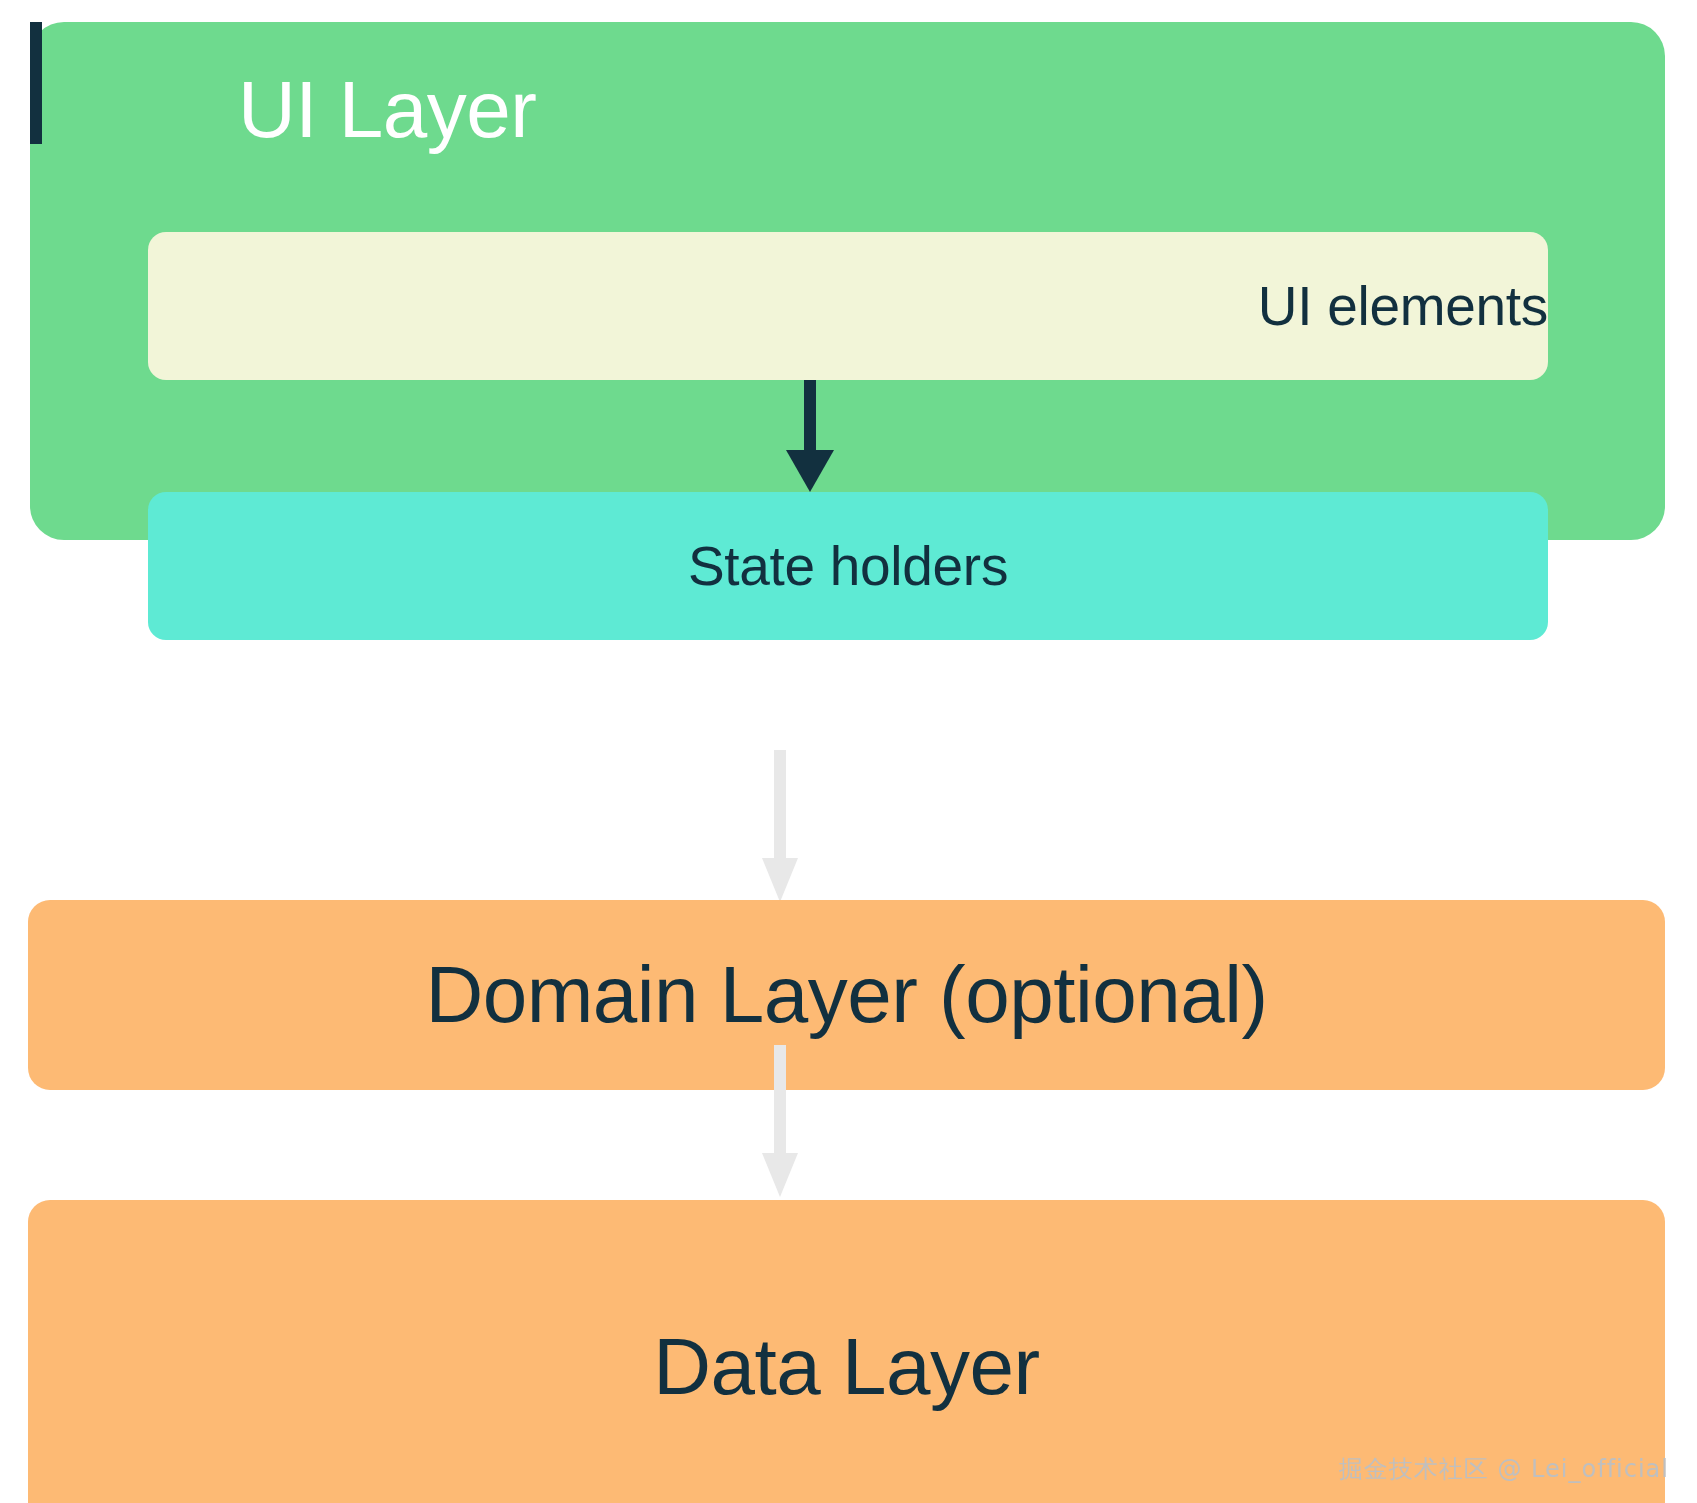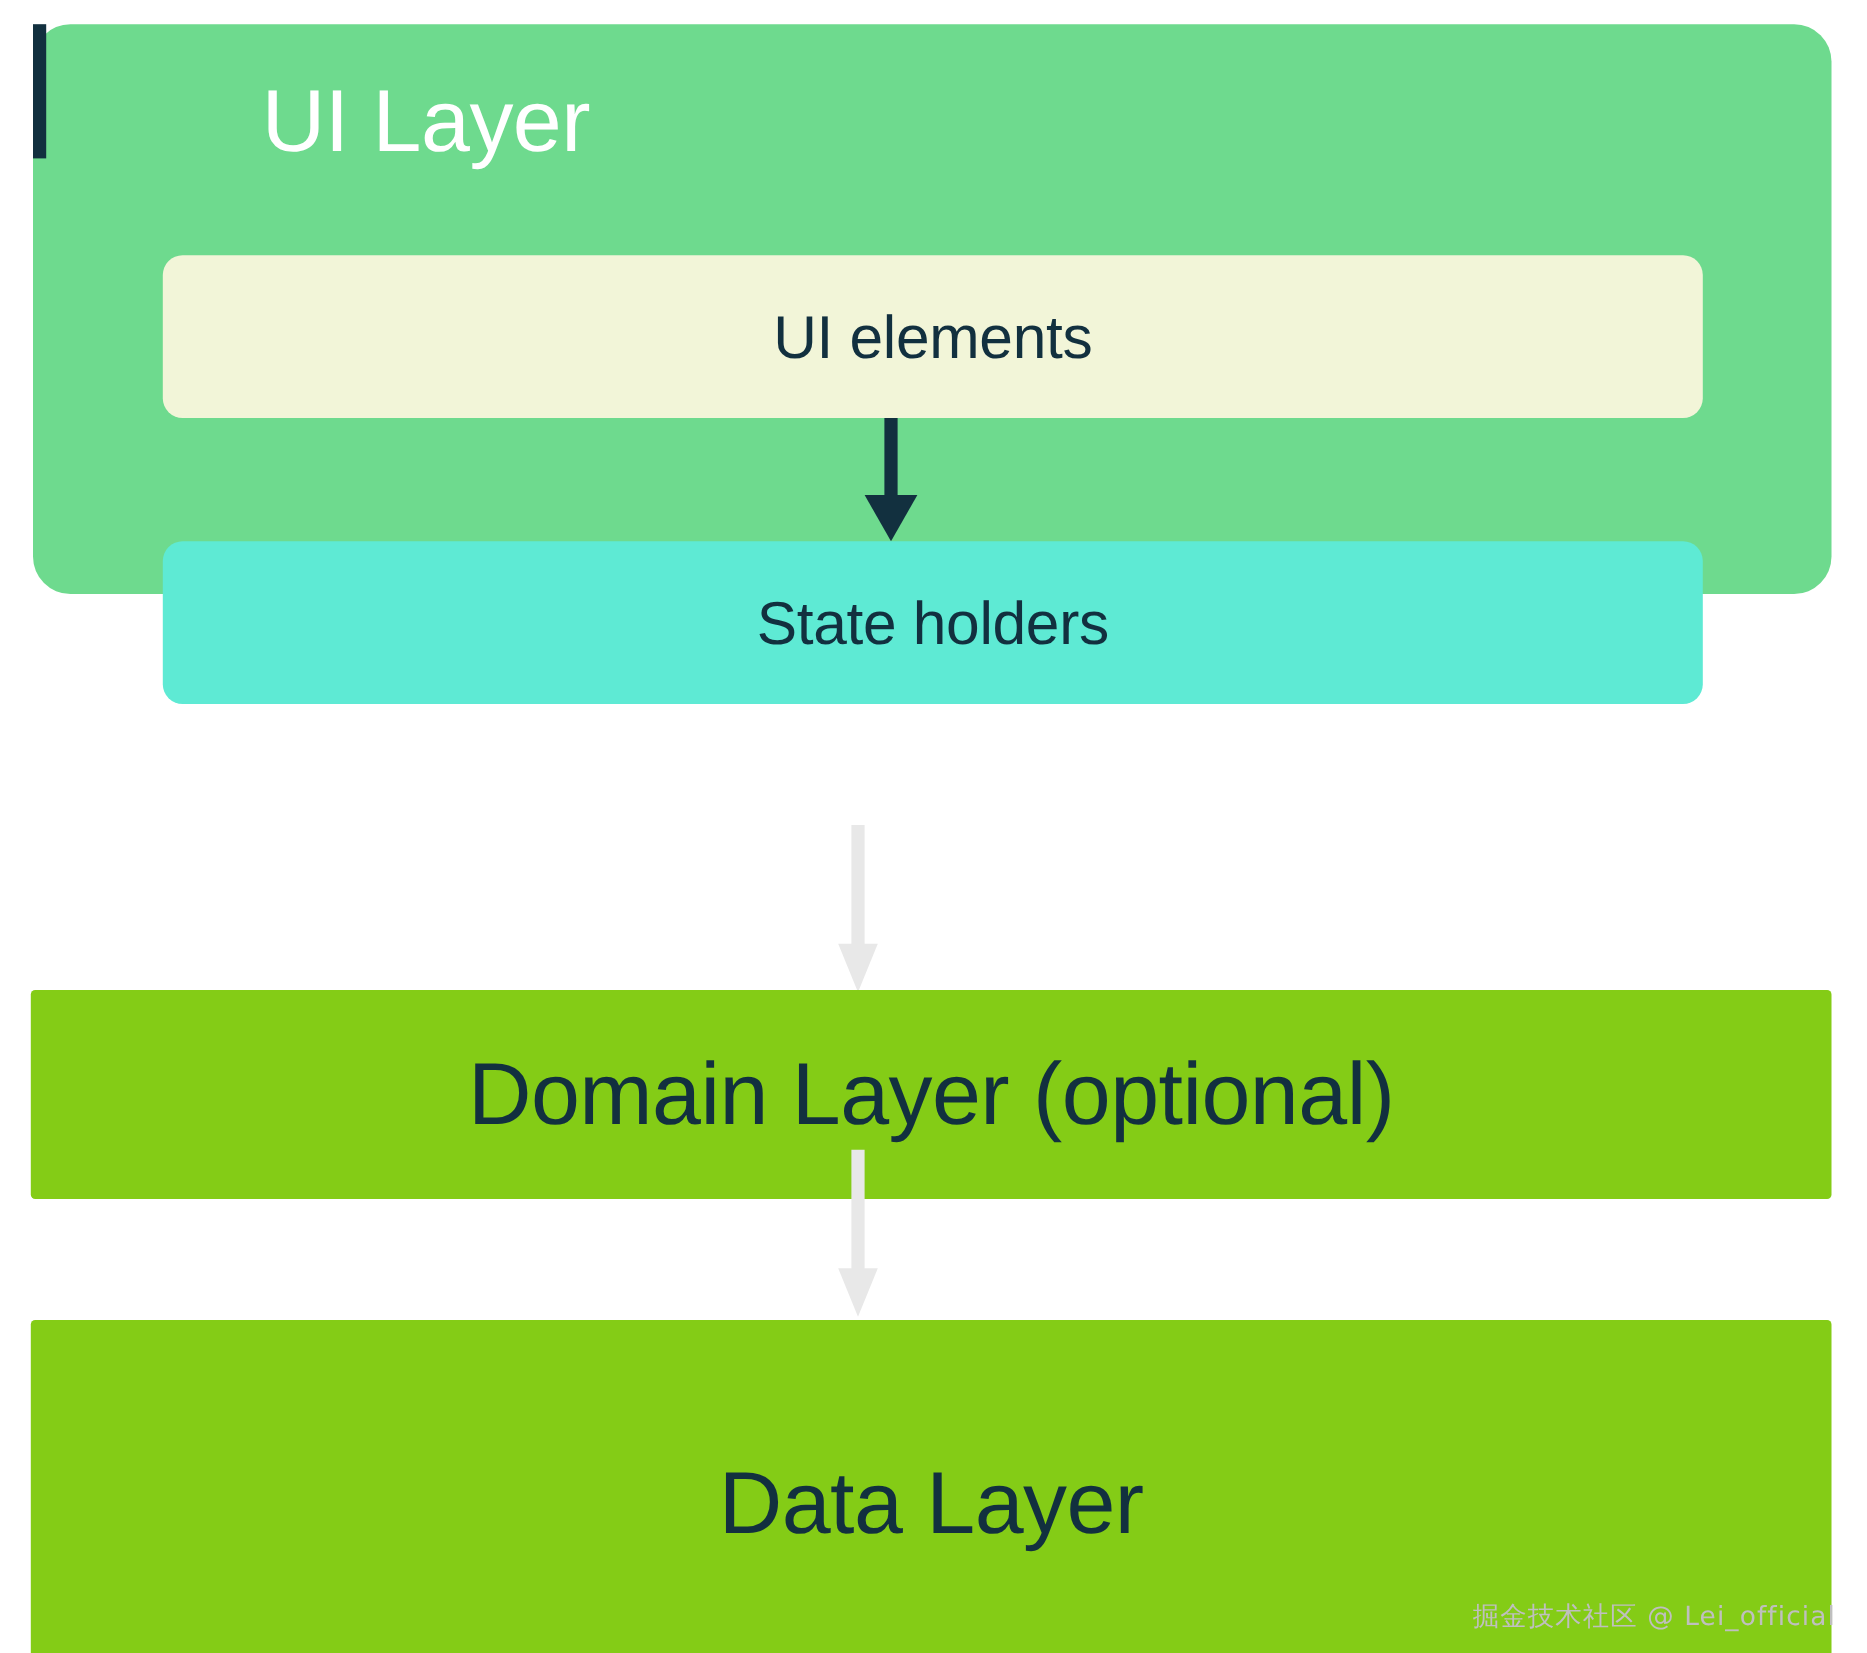--- a/index.html
+++ b/index.html
@@ -57,20 +57,21 @@
     font-size: 55px;
     line-height: 1;
     color: #12303F;
     font-weight: 400;
     letter-spacing: -0.3px;
     white-space: nowrap;
   }
   .ui-elements-box {
     top: 210px;
     background: #F2F5D8;
+    justify-content: flex-end;
   }
   .state-holders-box {
     top: 470px;
     background: #5eead4;
   }
 
   
   .arrow {
     position: absolute;
   }
@@ -98,22 +99,22 @@
   .arrow-domain-to-data {
     left: 748px;
     top: 1045px;
   }
 
   
   .layer-card {
     position: absolute;
     left: 28px;
     width: 1637px;
-    background: #84cc16;
-    border-radius: 4px;
+    background: #fdba74;
+    border-radius: 22px;
     display: flex;
     align-items: center;
     justify-content: center;
     box-sizing: border-box;
   }
   .layer-card .layer-label {
     font-size: 80px;
     line-height: 1;
     color: #12303F;
     font-weight: 400;

